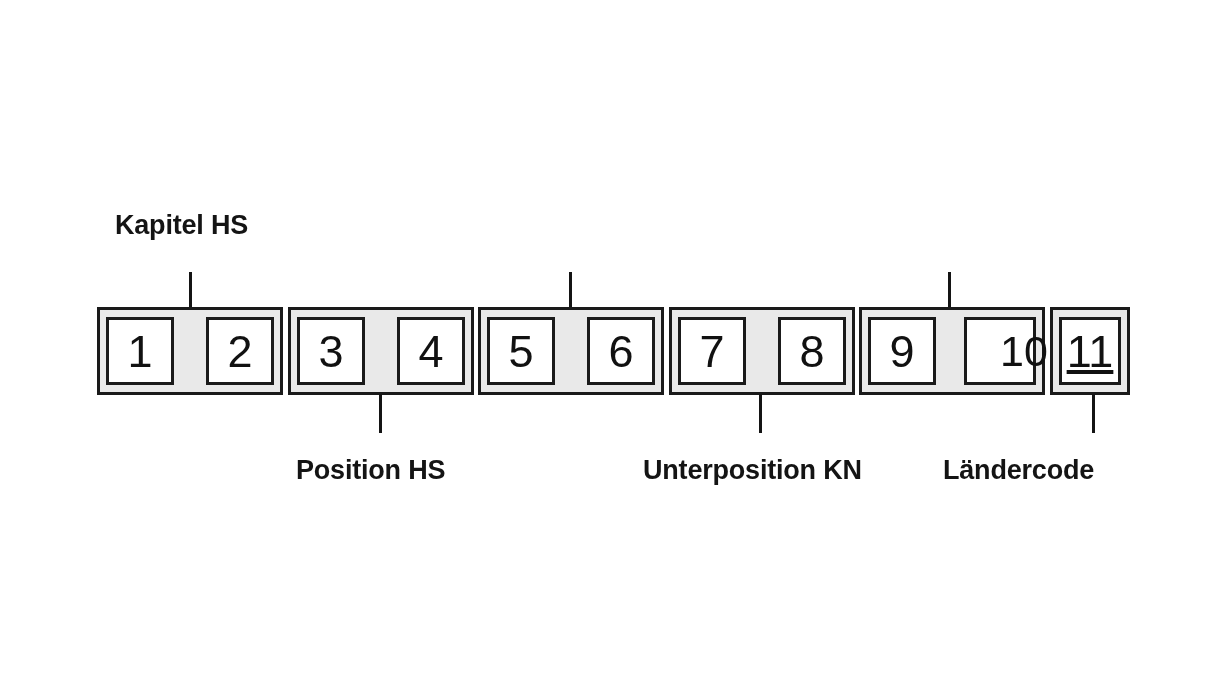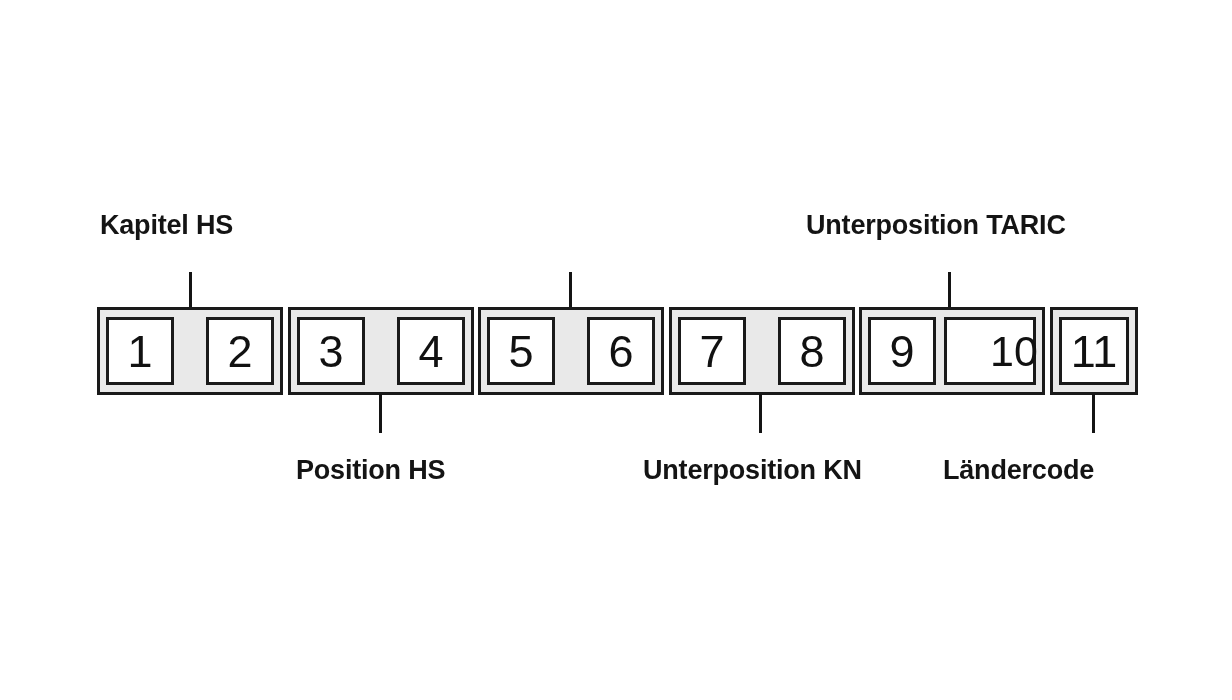--- a/index.html
+++ b/index.html
@@ -67,37 +67,36 @@
     display: flex;
     align-items: center;
     justify-content: center;
     font-size: 45px;
     font-weight: normal;
     line-height: 1;
     color: #111111;
     font-family: "Liberation Sans", sans-serif;
   }
   .cell.wide {
-    width: 92px;
+    width: 72px;
     font-size: 43px;
     padding-left: 48px;
   }
   .cell.single {
     width: 72px;
   }
 </style>
 </head>
 <body>
 
 <div id="stage">
 
-  <div class="label top" style="left:100px; top:212px;">Kapitel HS</div>
+  <div class="label top" style="left:115px; top:212px;">Kapitel HS</div>
 
 
-  <div class="label top" style="left:806px; top:212px;">Unterposition TARIC</div>
 
   <div class="connector" style="left:189px; top:272px; height:36px;"></div>
 
   <div class="connector" style="left:569px; top:272px; height:36px;"></div>
 
   <div class="connector" style="left:948px; top:272px; height:36px;"></div>
 
   <div class="group" style="left:97px; width:186px;">
     <div class="cell">1</div>
     <div class="cell">2</div>
@@ -116,21 +115,21 @@
   <div class="group" style="left:669px; width:186px;">
     <div class="cell">7</div>
     <div class="cell">8</div>
   </div>
 
   <div class="group" style="left:859px; width:186px;">
     <div class="cell">9</div>
     <div class="cell wide">10</div>
   </div>
 
-  <div class="group" style="left:1050px; width:88px; ">
+  <div class="group" style="left:1050px; width:80px; text-decoration:underline;">
     <div class="cell single">11</div>
   </div>
 
   <div class="connector" style="left:379px; top:394px; height:39px;"></div>
 
   <div class="connector" style="left:759px; top:394px; height:39px;"></div>
 
   <div class="connector" style="left:1092px; top:394px; height:39px;"></div>
 
   <div class="label bottom" style="left:643px; top:457px;">Unterposition KN</div>

